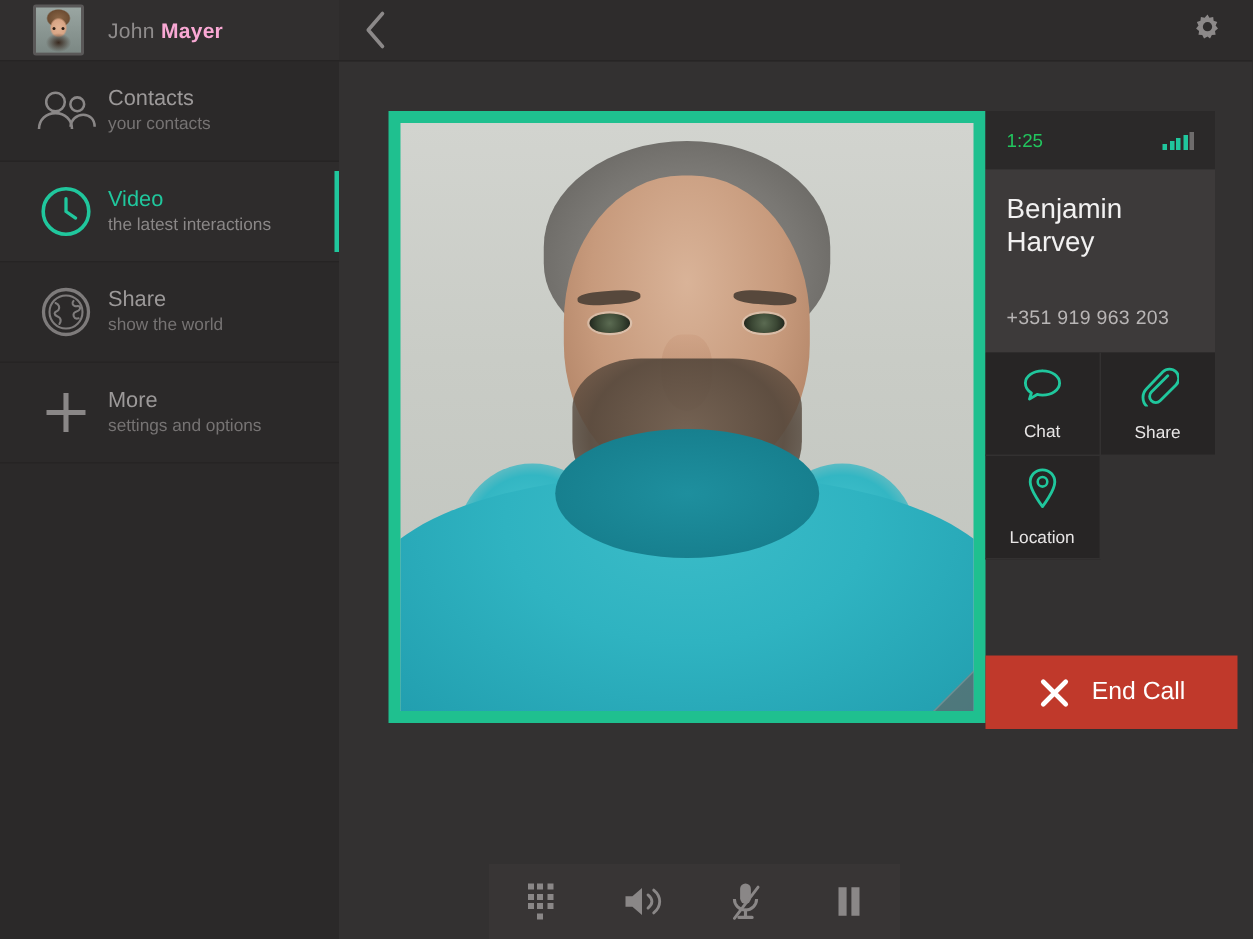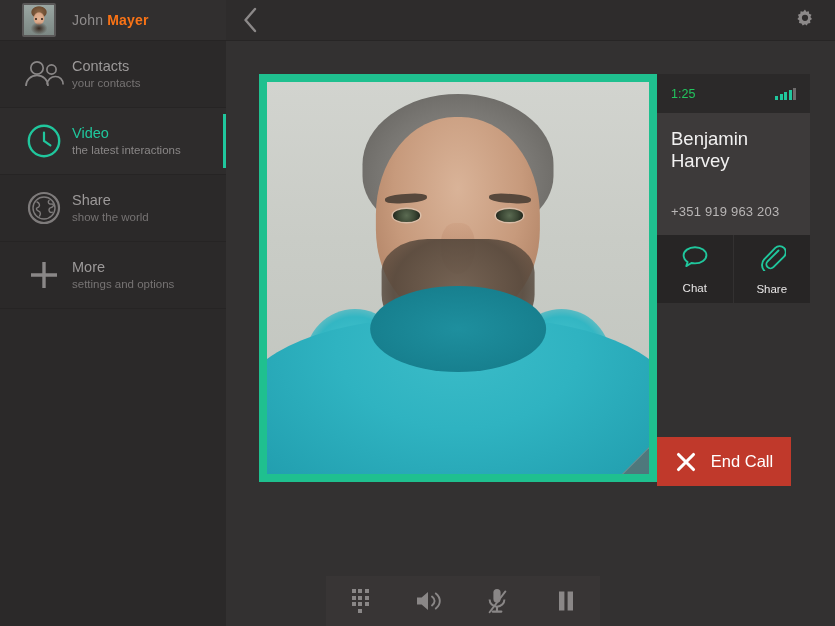--- a/index.html
+++ b/index.html
@@ -30,21 +30,21 @@
     position:absolute; left:0; top:0; width:100%; height:100%;
     background:
       radial-gradient(ellipse 40% 30% at 50% 78%, #3a2a20 0%, rgba(58,42,32,0) 70%),
       radial-gradient(ellipse 26% 30% at 50% 45%, #e3b494 0%, #d8a484 60%, rgba(216,164,132,0) 75%),
       radial-gradient(ellipse 34% 26% at 50% 24%, #8a6545 0%, #6d4d32 70%, rgba(109,77,50,0) 80%),
       linear-gradient(180deg,#9aa6a2 0%,#8c9894 45%,#7c8884 100%);
   }
   .avatar .eyeL,.avatar .eyeR{position:absolute;top:42%;width:2px;height:2px;background:#2b1d14;border-radius:50%;}
   .avatar .eyeL{left:36%;} .avatar .eyeR{left:57%;}
   #profile .pname { margin-left:16px; font-size:14px; letter-spacing:.2px; color:#8f8c8c; }
-  #profile .pname b { color:#f97316; font-weight:bold; }
+  #profile .pname b { color:#f9a8d4; font-weight:bold; }
 
   .nav-item {
     position:relative; height:67px; display:flex; align-items:center;
     padding-left:16px; border-bottom:1px solid #262424; cursor:pointer;
   }
   .nav-item .ico { width:56px; flex:0 0 56px; display:flex; align-items:center; justify-content:center; }
   .nav-item .txt { display:flex; flex-direction:column; justify-content:center; }
   .nav-item .t1 { font-size:14.5px; color:#9c9999; line-height:18px; }
   .nav-item .t2 { font-size:11.5px; color:#767373; line-height:15px; margin-top:1px; }
   .nav-item.active { background:#2e2c2c; }
@@ -154,21 +154,21 @@
   #tiles { display:grid; grid-template-columns:1fr 1fr; }
   .tile {
     height:69px; background:#272525; border-right:1px solid #333131; border-bottom:1px solid #333131;
     display:flex; flex-direction:column; align-items:center; justify-content:center;
     cursor:pointer; gap:12px;
   }
   .tile:nth-child(2n){ border-right:none; }
   .tile .lbl { font-size:11.5px; color:#e8e6e6; }
 
   #endcall {
-    position:absolute; left:657px; top:437px; width:134px; height:49px;
+    position:absolute; left:657px; top:437px; width:168px; height:49px;
     background:#c0392b; display:flex; align-items:center; justify-content:center;
     gap:14px; cursor:pointer;
   }
   #endcall .lbl { font-size:16.5px; color:#fff; }
 
   
   #controls {
     position:absolute; left:326px; top:576px; width:274px; height:50px;
     background:#383535; display:flex; align-items:center; justify-content:space-around;
   }
@@ -314,20 +314,27 @@
       </div>
 
       <div class="tile">
         <svg width="28" height="28" viewBox="0 0 28 28">
           <path d="M20.5 7.5L9.6 18.4c-1.6 1.6-1.6 4.2 0 5.8 1.6 1.6 4.2 1.6 5.8 0L26 13.6c2.4-2.4 2.4-6.3 0-8.7-2.4-2.4-6.3-2.4-8.7 0L6.4 16.2c-3.2 3.2-3.2 8.4 0 11.6" fill="none" stroke="#20c79d" stroke-width="1.9" stroke-linecap="round" stroke-linejoin="round"></path>
         </svg>
         <span class="lbl">Share</span>
       </div>
 
 
+      <div class="tile">
+        <svg width="24" height="30" viewBox="0 0 24 30">
+          <path d="M12 2.2c4.5 0 8.2 3.6 8.2 8.1 0 5.8-8.2 16.4-8.2 16.4S3.8 16.1 3.8 10.3c0-4.5 3.7-8.1 8.2-8.1z" fill="none" stroke="#20c79d" stroke-width="1.9" stroke-linejoin="round"></path>
+          <circle cx="12" cy="10.2" r="3.2" fill="none" stroke="#20c79d" stroke-width="1.7"></circle>
+        </svg>
+        <span class="lbl">Location</span>
+      </div>
     </div>
   </div>
 
   <div id="endcall">
     <svg width="22" height="22" viewBox="0 0 22 22">
       <path d="M3.5 3.5l15 15M18.5 3.5l-15 15" stroke="#ffffff" stroke-width="3.1" stroke-linecap="round"></path>
     </svg>
     <span class="lbl">End Call</span>
   </div>
 

